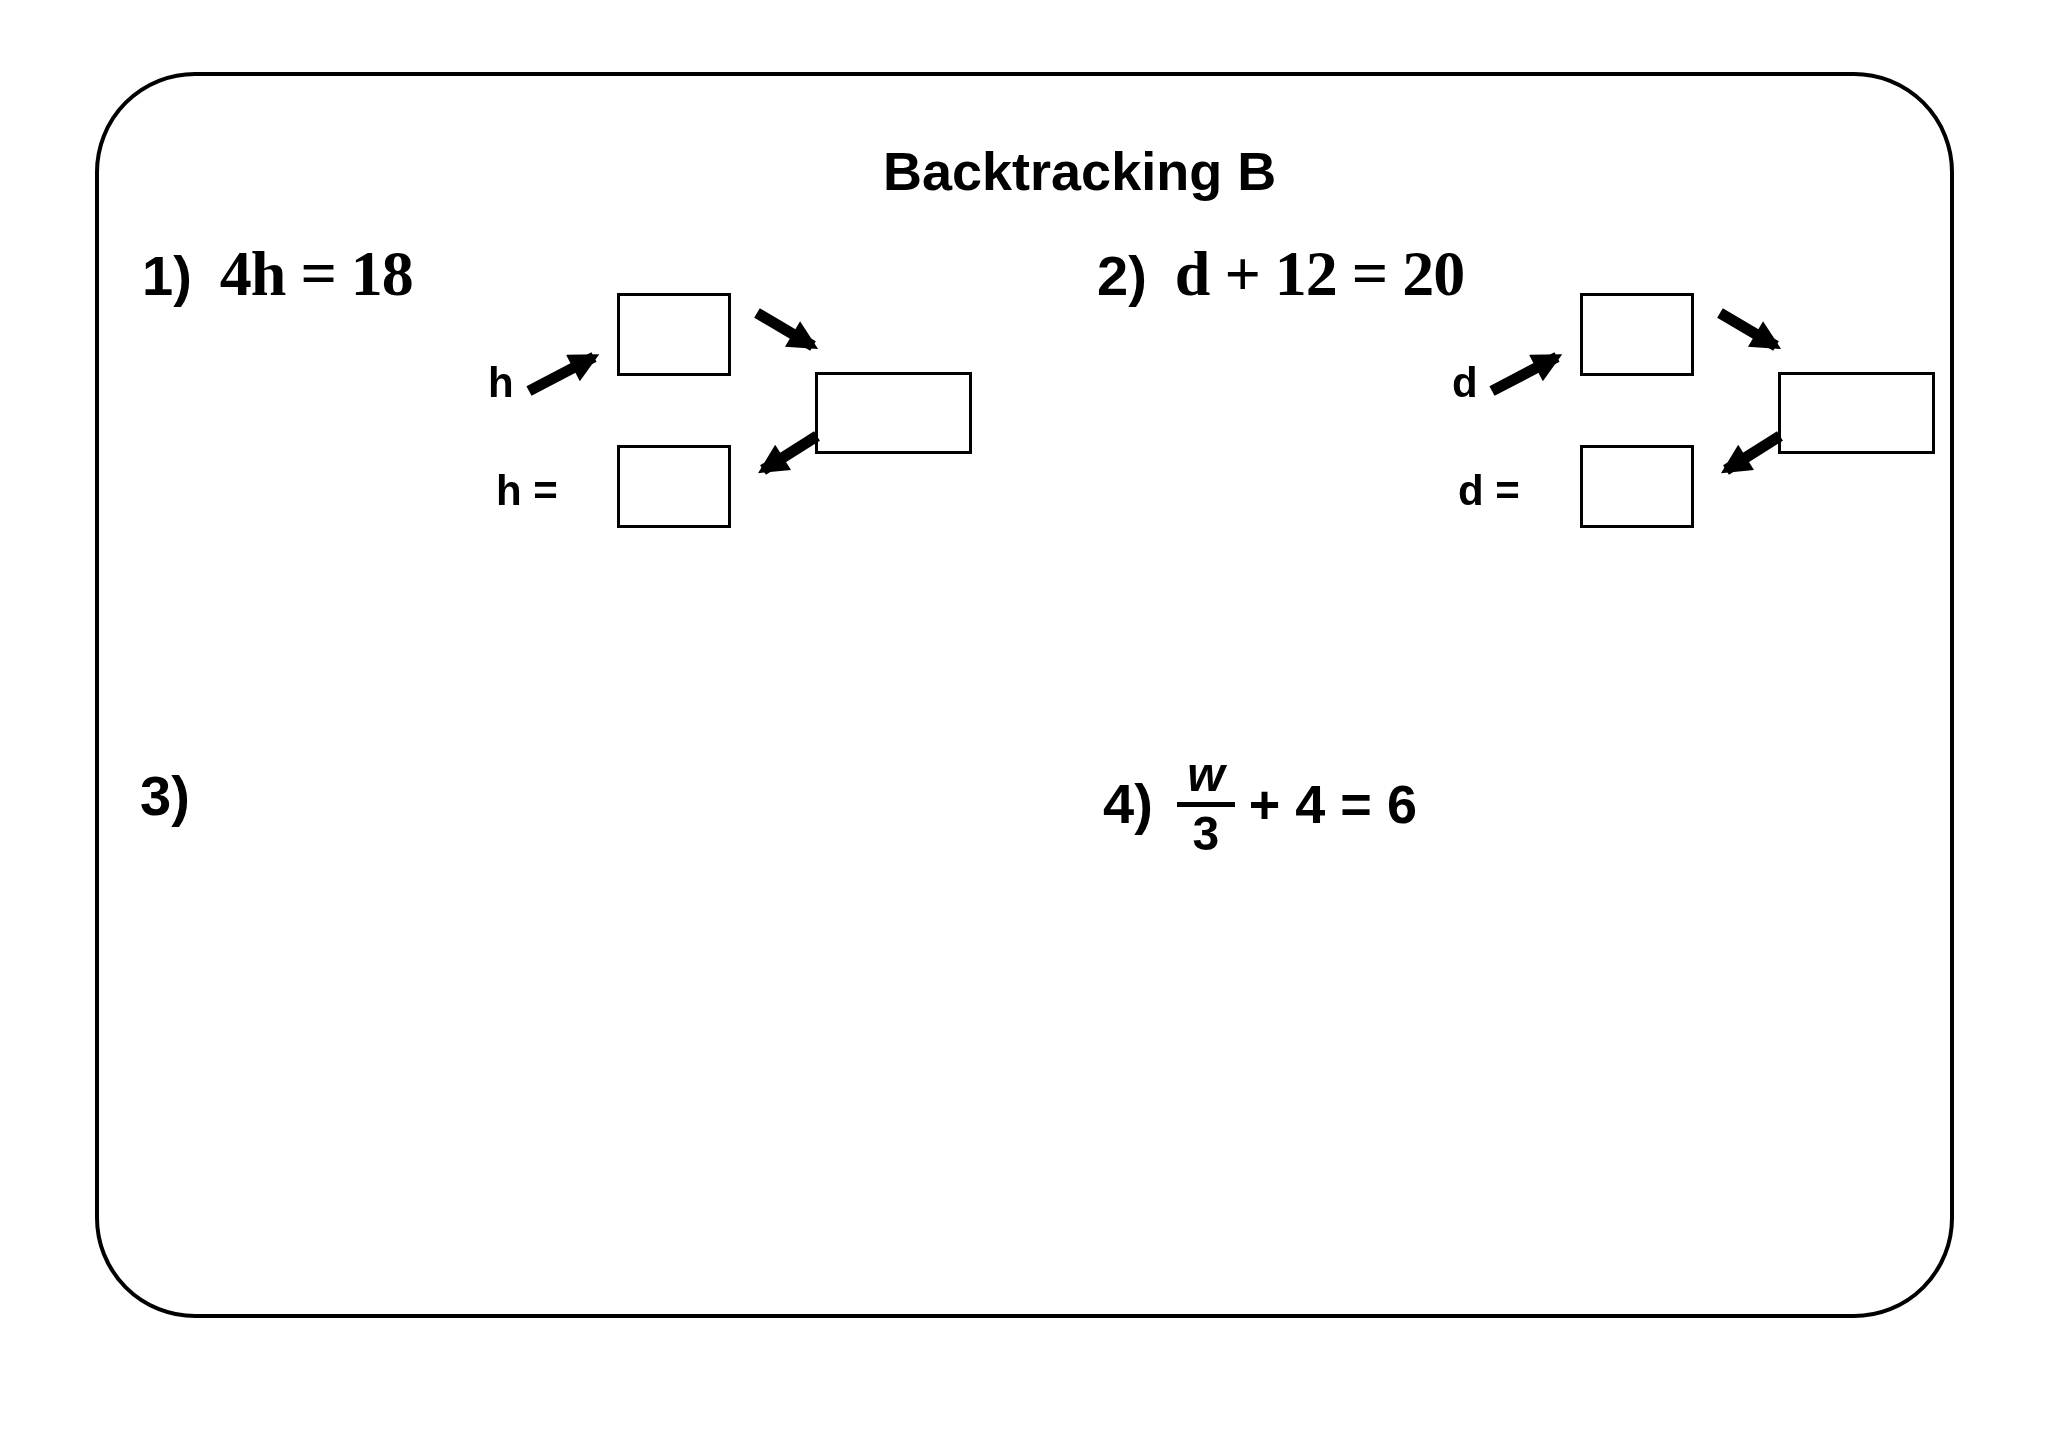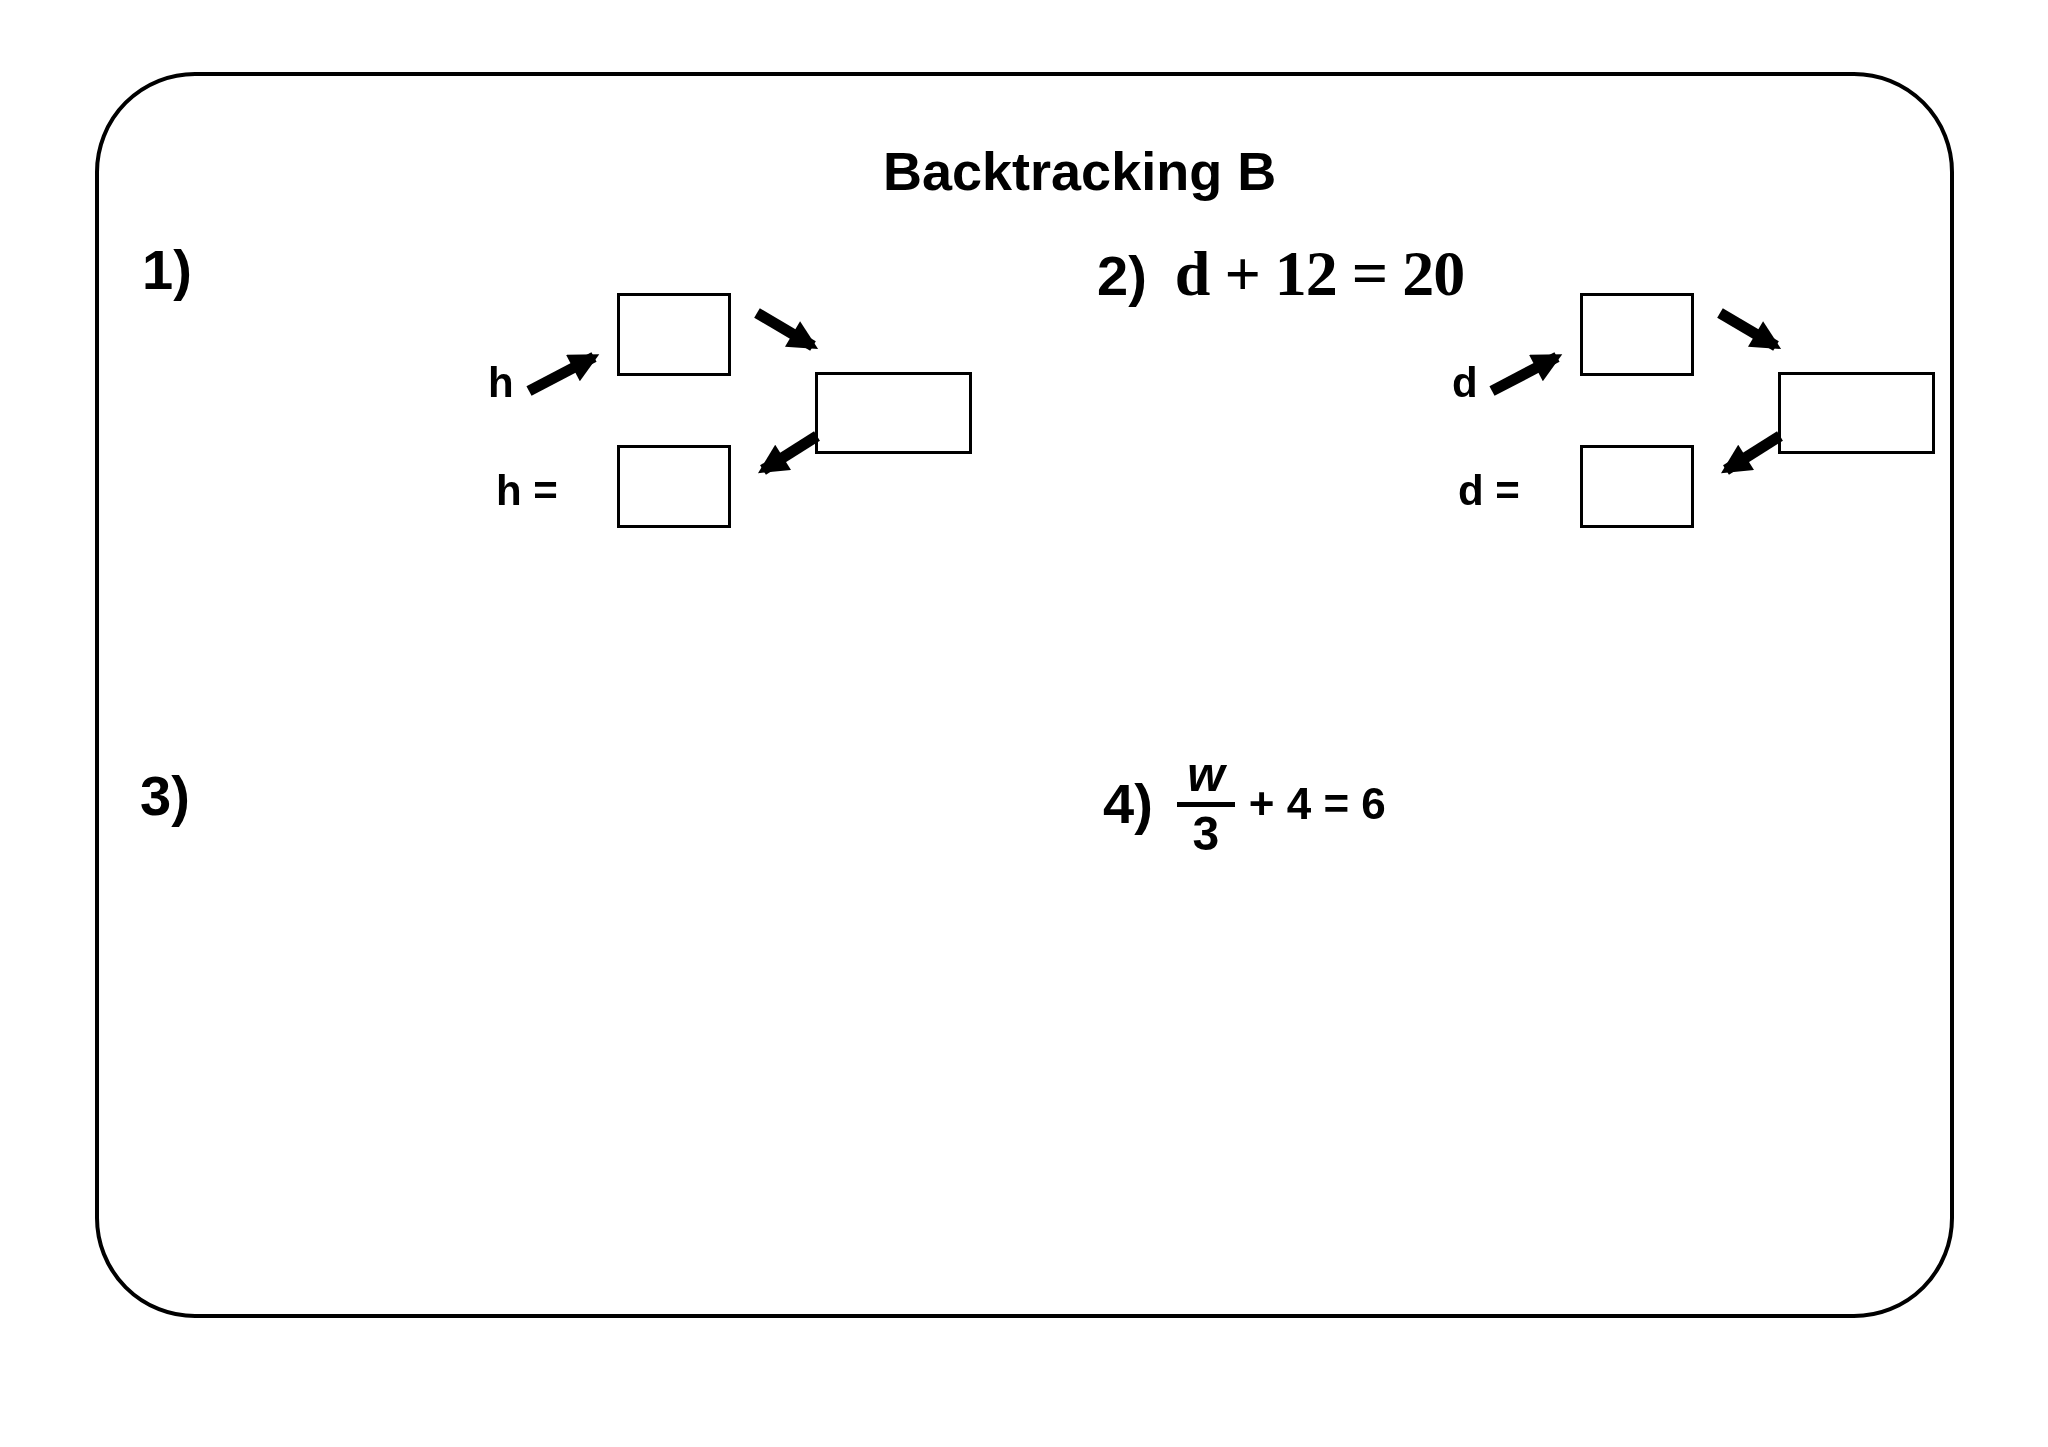--- a/index.html
+++ b/index.html
@@ -42,21 +42,21 @@
     font-weight: bold;
     font-size: 64px;
     letter-spacing: -1px;
   }
 
   .eq4-row { display: flex; align-items: center; white-space: pre; }
   .eq4-row .eq-num { margin-right: 24px; }
   .eq-math-sans {
     font-family: "Liberation Sans", sans-serif;
     font-weight: bold;
-    font-size: 44px;
+    font-size: 54px;
   }
   .fraction {
     display: inline-flex;
     flex-direction: column;
     align-items: center;
     margin-right: 14px;
   }
   .fraction .num {
     font-weight: bold; font-style: italic;
     font-size: 48px; line-height: 0.95;
@@ -85,21 +85,21 @@
   svg.arrows { position: absolute; left: 0; top: 0; pointer-events: none; }
 </style>
 </head>
 <body>
 
 <div class="sheet-border"></div>
 
 <div class="abs title" style="left:883px; top:144px;">Backtracking B</div>
 
 <div class="abs eq-row" style="left:142px; top:242px;">
-  <span class="eq-num">1)</span>
+  <span class="eq-num">1)</span><span class="eq-math">4h = 18</span>
 </div>
 
 <div class="abs eq-row" style="left:1097px; top:242px;">
   <span class="eq-num">2)</span><span class="eq-math">d + 12 = 20</span>
 </div>
 
 <div class="abs eq-row" style="left:140px; top:768px;">
   <span class="eq-num">3)</span>
 </div>
 

